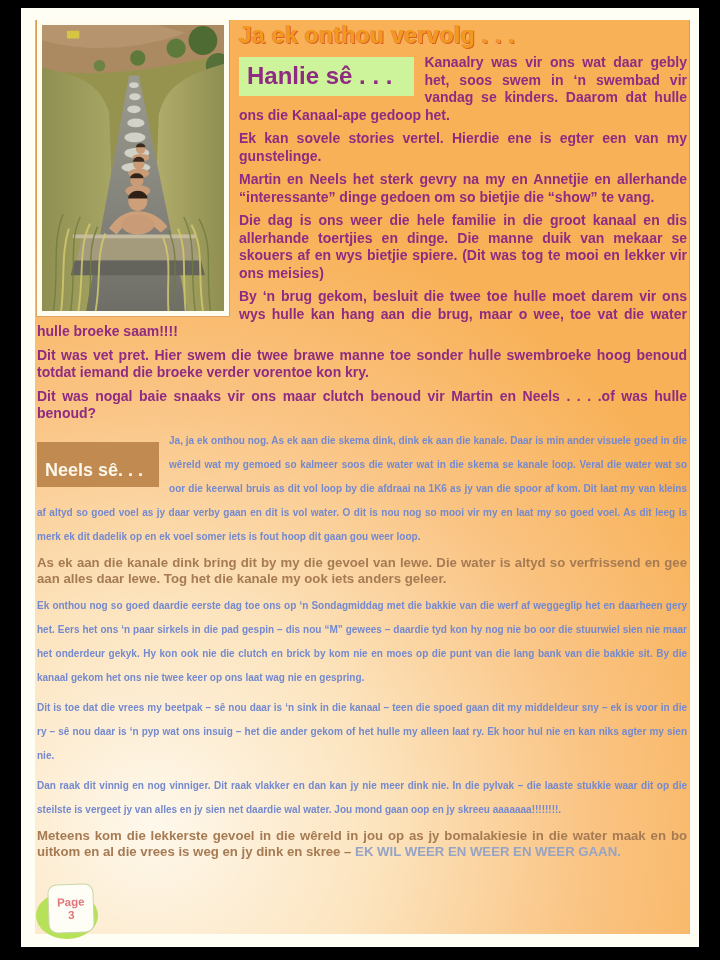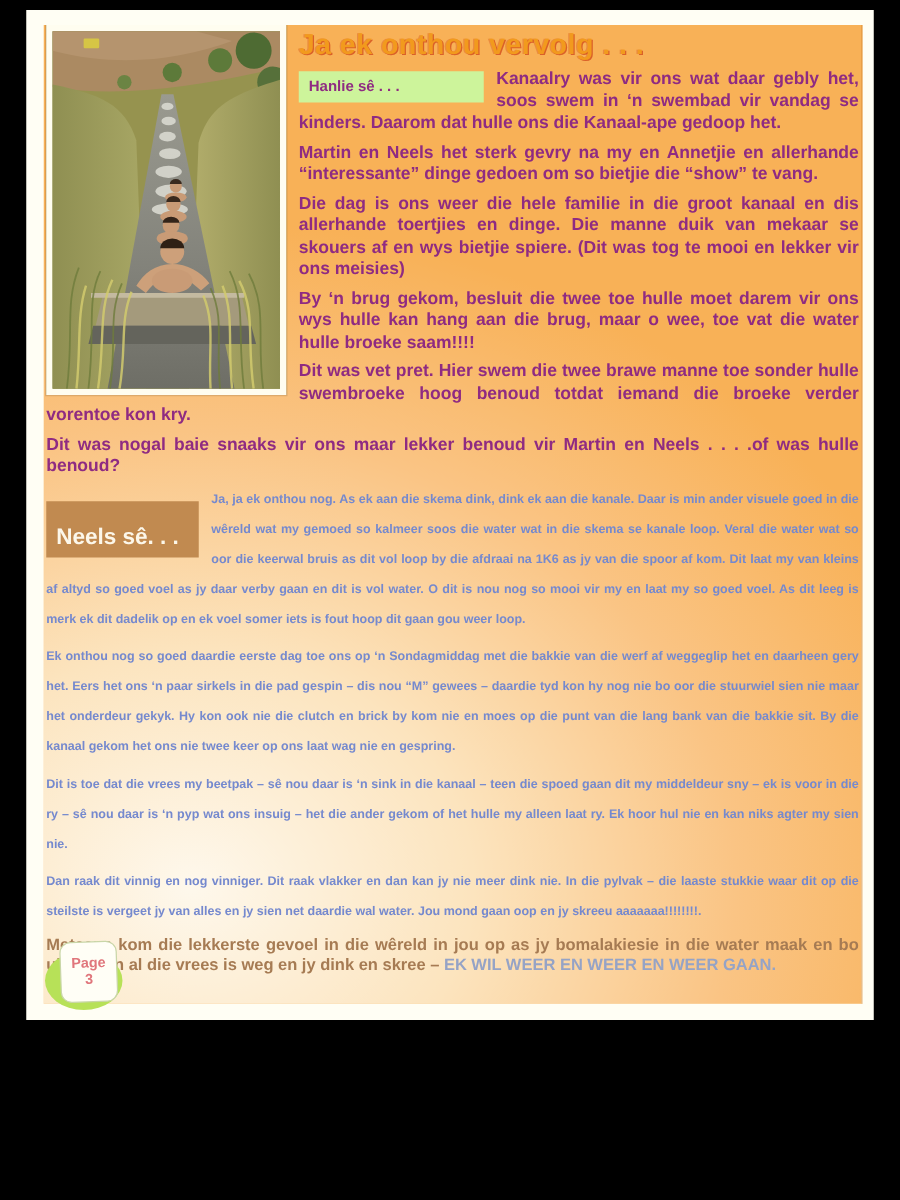--- a/index.html
+++ b/index.html
@@ -1,21 +1,21 @@
 <!DOCTYPE html>
 <html><head>
 <meta charset="utf-8">
 <style>
   html,body{margin:0;padding:0;}
   body{
     width:720px;height:960px;position:relative;background:#000;
     font-family:"Liberation Sans",sans-serif;overflow:hidden;
   }
   .sheet{
-    position:absolute;left:21px;top:8px;width:678px;height:808px;
+    position:absolute;left:21px;top:8px;width:678px;height:939px;
     background:#FFFEF4;
   }
   .content{
     position:absolute;left:14px;top:12px;right:9px;bottom:13px;
     background:radial-gradient(115% 80% at 18% 88%, #FEF8EC 0%, #FCE4BE 30%, #FAC484 58%, #F8B157 85%);
     border-right:1px solid rgba(205,125,40,.45);
     overflow:hidden;
     padding:0 2px;
     box-sizing:border-box;
   }
@@ -28,22 +28,22 @@
   }
   .photo svg{display:block;width:100%;height:100%;}
   h1.title{
     font-size:23px;line-height:26px;margin:2px 0 6px;
     color:#F29A1D;letter-spacing:.3px;
     text-shadow:1px 1px 0 rgba(208,70,25,.75), -1px 0 0 rgba(208,70,25,.35);
     font-weight:bold;
   }
   .label-hanlie{
     float:left;background:#CDF49B;color:#8F2B82;
-    font-size:12px;font-weight:bold;
-    padding:5px 0 6px 8px;margin:3px 10px 5px 0;
+    font-size:24px;font-weight:bold;
+    padding:5px 22px 6px 8px;margin:3px 10px 5px 0;
     min-width:148px;box-sizing:border-box;
   }
   .label-neels{
     float:left;background:#C18A50;color:#FCF7EA;
     font-size:18px;font-weight:bold;
     padding:18px 16px 6px 8px;margin:13px 10px 4px 0;
     min-width:120px;box-sizing:border-box;
   }
   p{margin:0 0 6px;font-weight:bold;text-align:justify;}
   .purple{color:#8F2B82;font-size:14px;line-height:17.5px;}
@@ -143,28 +143,30 @@
           <path d="M176,295 C170,252 180,230 164,200"></path>
           <path d="M140,295 C136,258 144,238 132,212"></path>
         </g>
       </svg>
     </div>
 
     <h1 class="title">Ja ek onthou vervolg . . .</h1>
 
     <div class="label-hanlie">Hanlie sê . . .</div>
     <p class="purple">Kanaalry was vir ons wat daar gebly het, soos swem in ‘n swembad vir vandag se kinders.  Daarom dat hulle ons die Kanaal-ape gedoop het.</p>
+    <p class="purple">Ek kan sovele stories vertel.  Hierdie ene is egter een van my gunstelinge.</p>
     <p class="purple">Martin en Neels het sterk gevry na my en Annetjie en allerhande “interessante” dinge gedoen om so bietjie die “show” te vang.</p>
     <p class="purple">Die dag is ons weer die hele familie in die groot kanaal en dis allerhande toertjies en dinge.  Die manne duik van mekaar se skouers af en wys  bietjie spiere. (Dit was tog te mooi en lekker vir ons meisies)</p>
     <p class="purple">By ‘n brug gekom, besluit die twee toe hulle moet darem vir ons wys hulle kan hang aan die brug, maar o wee, toe vat die water hulle broeke saam!!!!</p>
     <p class="purple">Dit was vet pret.  Hier swem die twee brawe manne toe sonder hulle swembroeke hoog benoud totdat iemand die broeke verder vorentoe kon kry.</p>
-    <p class="purple">Dit was nogal baie snaaks vir ons maar lekker benoud vir Martin en Neels . . . .of was hulle benoud?</p>
+    <p class="purple">Dit was nogal baie snaaks vir ons maar clutch benoud vir Martin en Neels . . . .of was hulle benoud?</p>
 
     <div class="label-neels">Neels sê. . .</div>
     <p class="blue">Ja, ja ek onthou nog.  As ek aan die skema dink, dink ek aan die kanale.  Daar is min ander visuele goed in die wêreld wat my gemoed so kalmeer soos die water wat in die skema se kanale loop.  Veral die water wat so oor die keerwal bruis as dit vol loop by die afdraai na 1K6 as jy van die spoor af kom.  Dit laat my van kleins af altyd so goed voel as jy daar verby gaan en dit is vol water.  O dit is nou nog so mooi vir my en laat my so goed voel.  As dit leeg is merk ek dit dadelik op en ek voel somer iets is fout hoop dit gaan gou weer loop.</p>
+    <p class="brown">As ek aan die kanale dink bring dit by my die gevoel van lewe.  Die water is altyd so verfrissend en gee aan alles daar lewe. Tog het die kanale my ook iets anders geleer.</p>
     <p class="blue">Ek onthou nog so goed daardie eerste dag toe ons op ‘n Sondagmiddag met die bakkie van die werf af weggeglip het en daarheen gery het.  Eers het ons ‘n paar sirkels in die pad gespin – dis nou “M” gewees – daardie tyd kon hy nog nie bo oor die stuurwiel sien nie maar het onderdeur gekyk.  Hy kon ook nie die clutch en brick by kom nie en moes op die punt van die lang bank van die bakkie sit.  By die kanaal gekom het ons nie twee keer op ons laat wag nie en gespring.</p>
     <p class="blue">Dit is toe dat die vrees my beetpak – sê nou daar is ‘n sink in die kanaal – teen die spoed gaan dit my middeldeur sny – ek is voor in die ry – sê nou daar is ‘n pyp  wat ons insuig – het die ander gekom of het hulle my alleen laat ry.  Ek hoor hul nie en kan niks agter my sien nie.</p>
     <p class="blue">Dan raak dit vinnig en nog vinniger.  Dit raak vlakker en dan kan jy nie meer dink nie.  In die pylvak – die laaste stukkie waar dit op die steilste is vergeet jy van alles en jy sien net daardie wal water.  Jou mond gaan oop en jy skreeu aaaaaaa!!!!!!!!.</p>
     <p class="brown"><span>Meteens kom die lekkerste gevoel in die wêreld in jou op as jy bomalakiesie in die water maak en bo uitkom en al die vrees is weg en jy dink en skree – </span><span class="shout">EK WIL WEER EN WEER EN WEER GAAN.</span></p>
 
   </div>
 
   <div class="badge">
     <div class="badge-ellipse"></div>
     <div class="badge-card">

